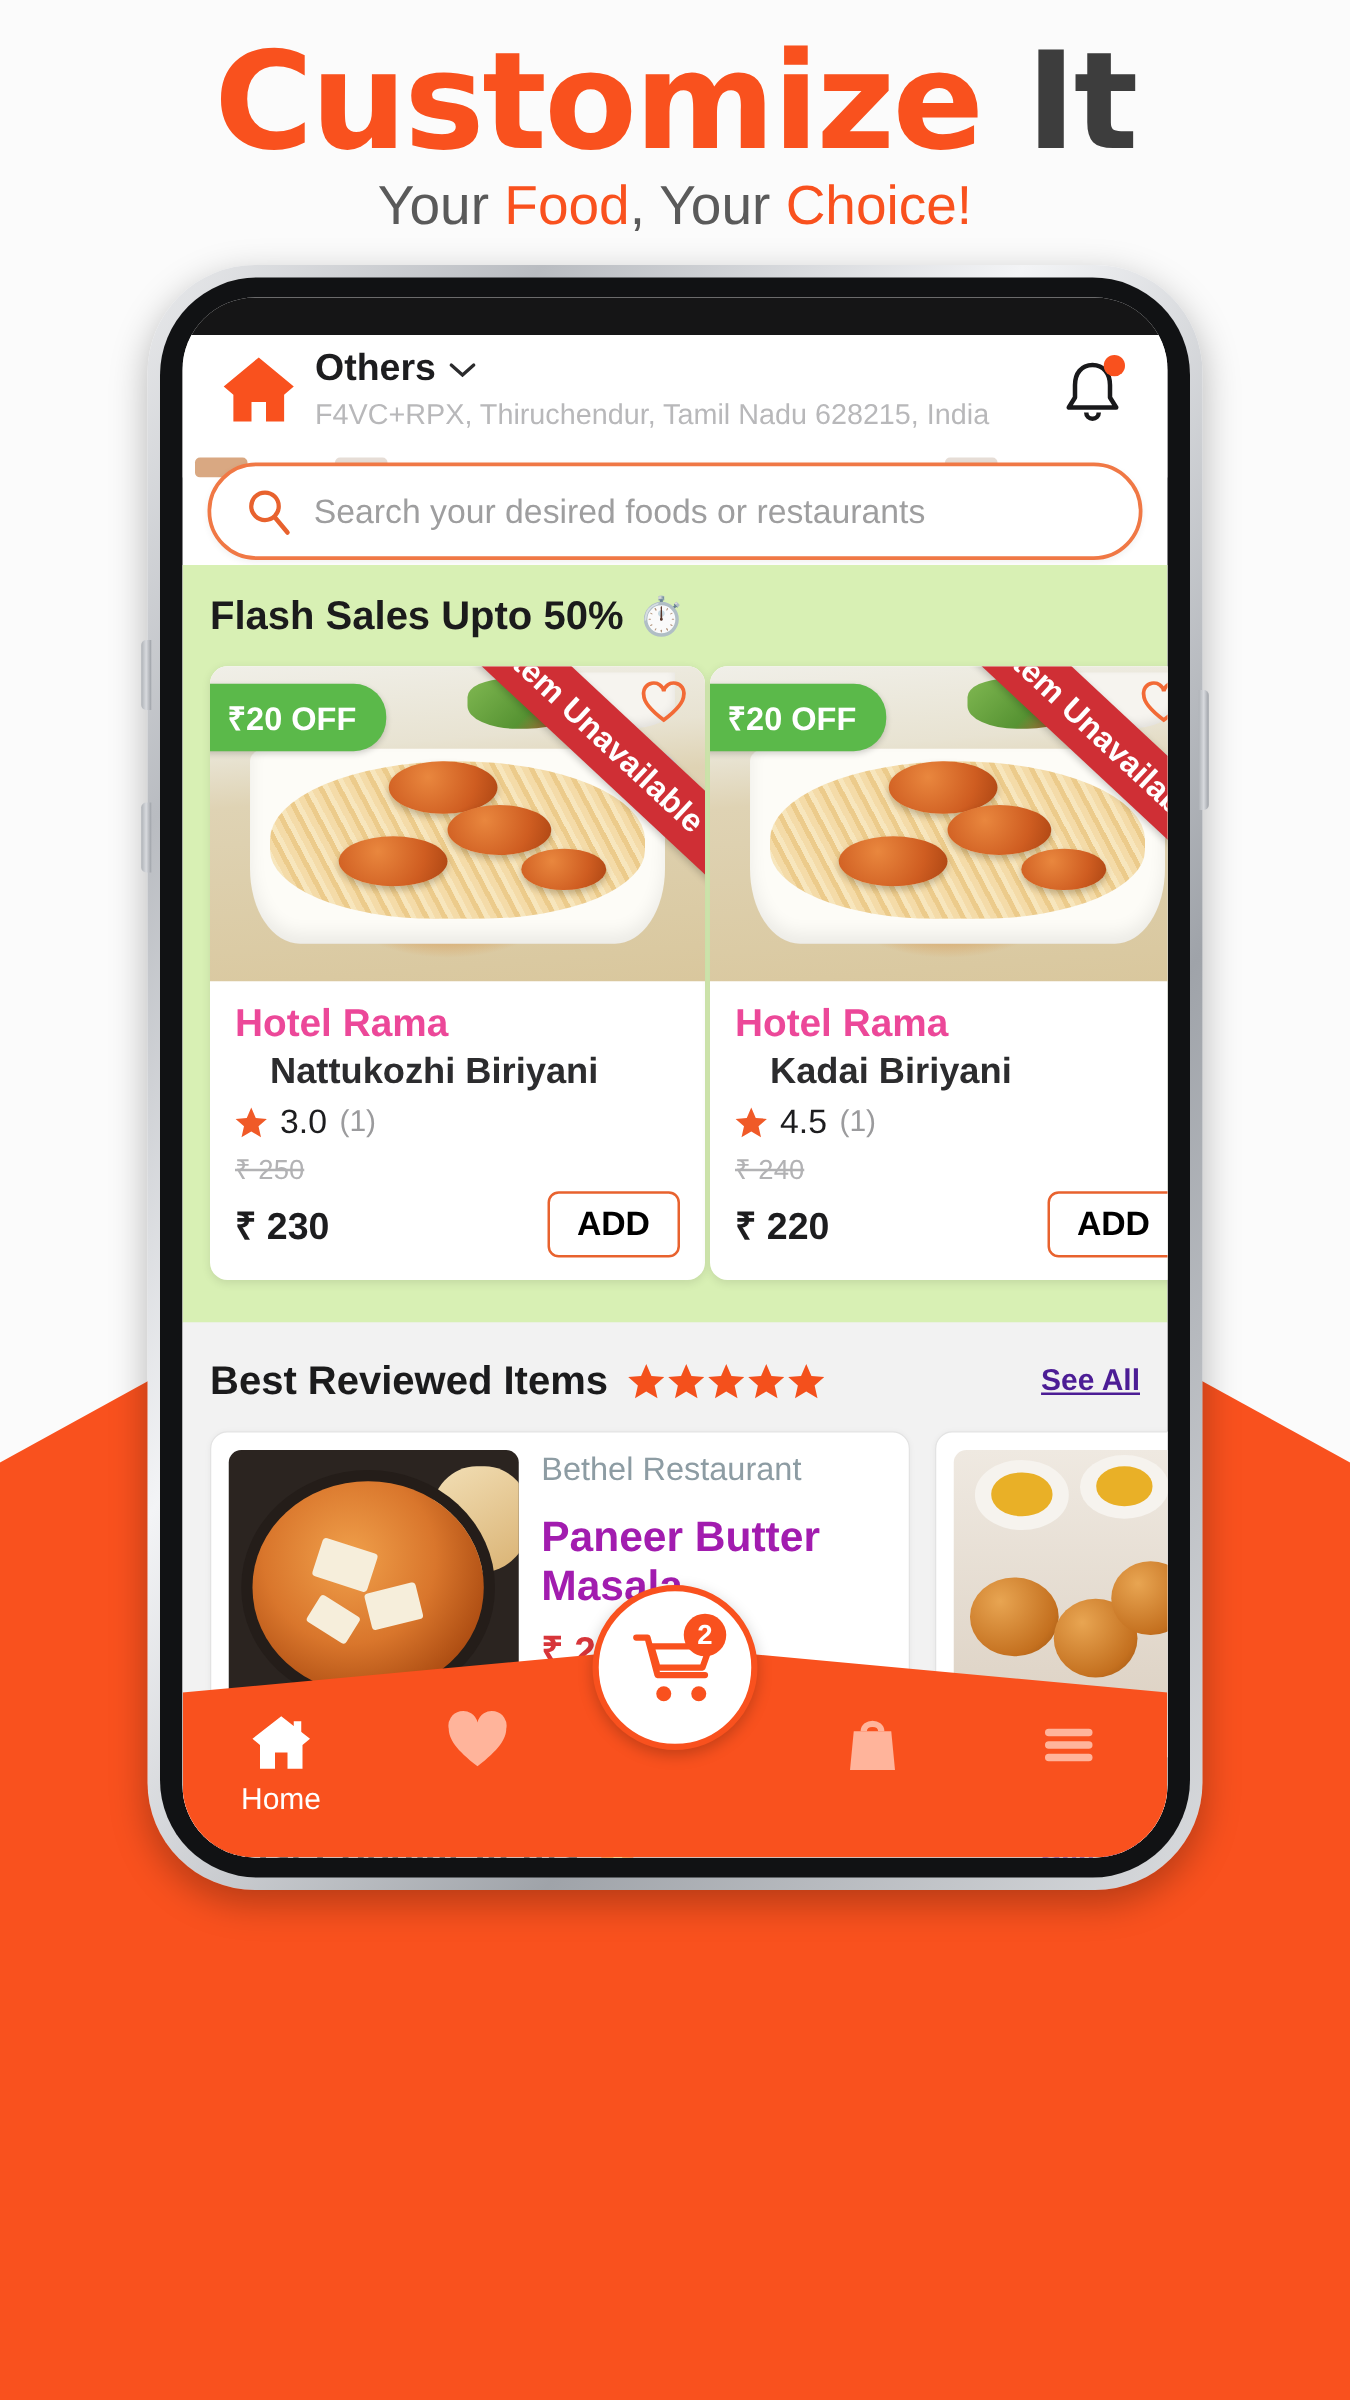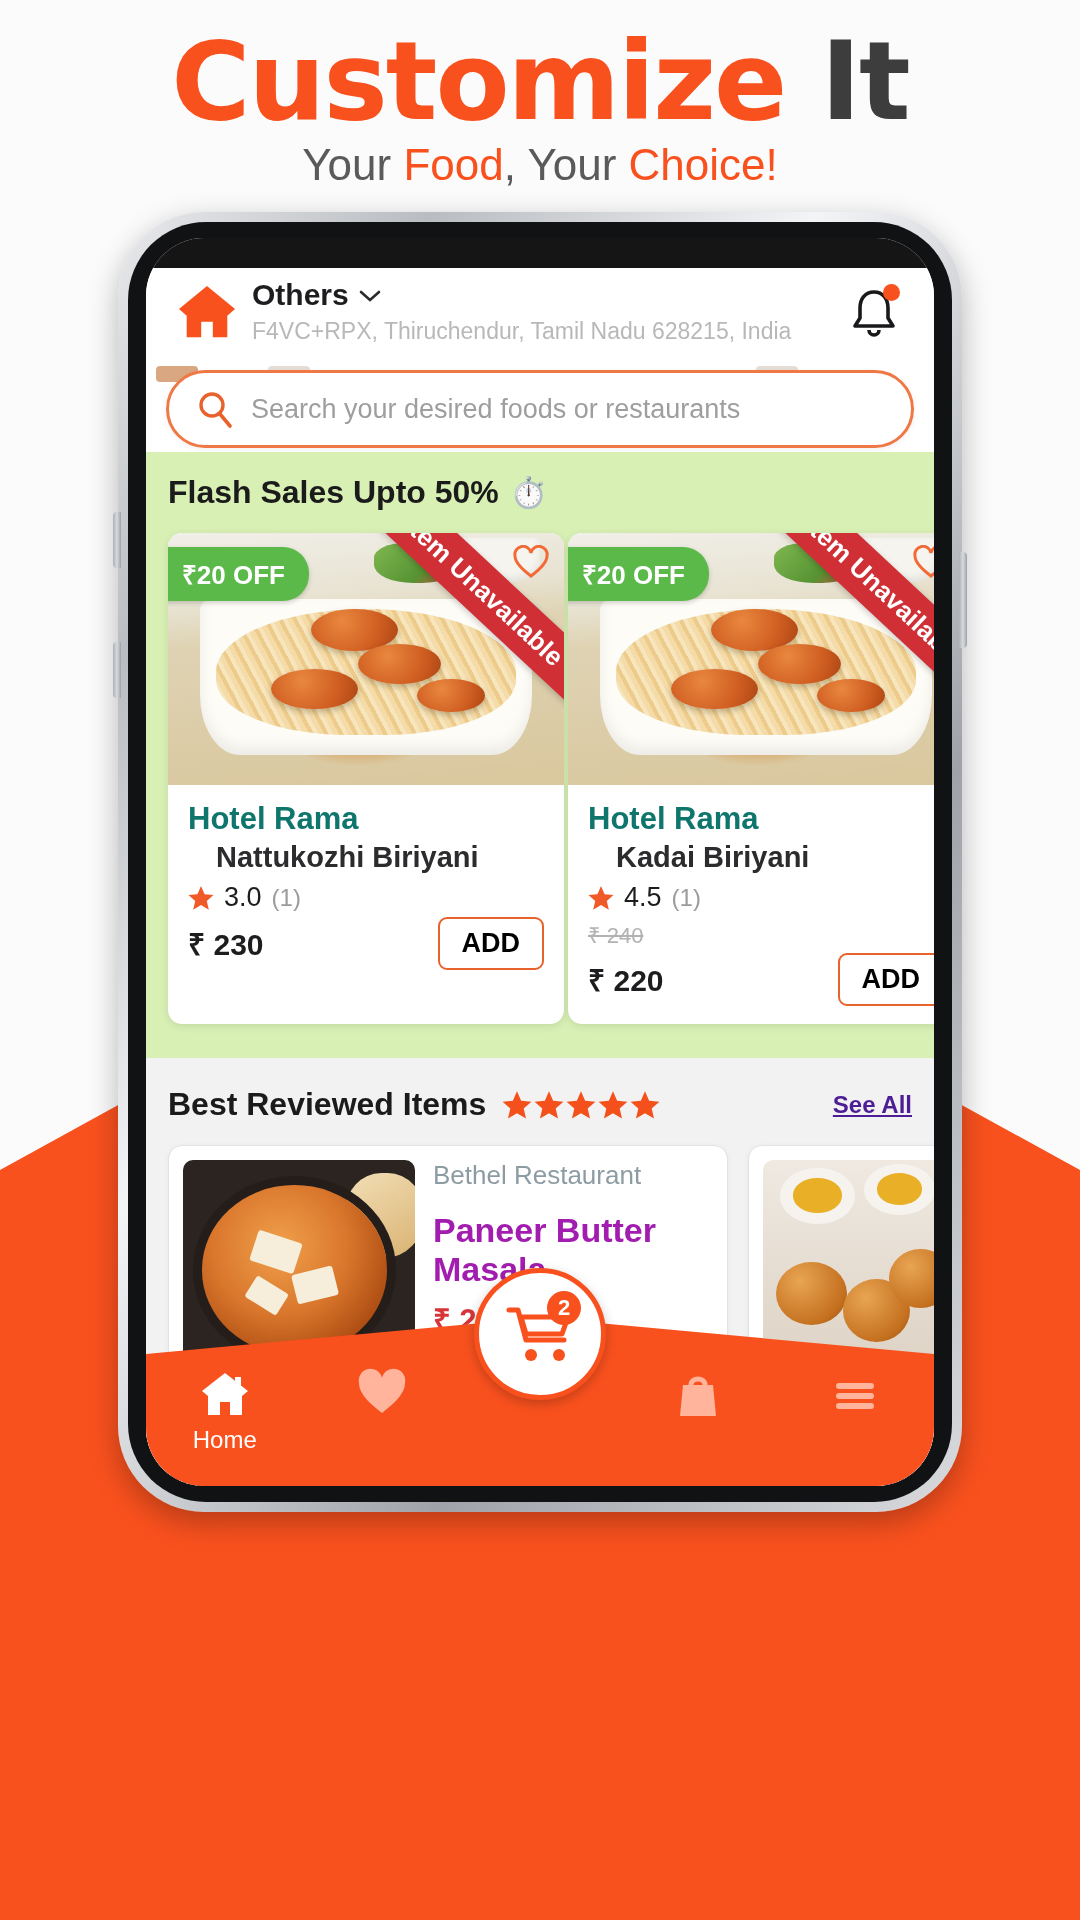--- a/index.html
+++ b/index.html
@@ -193,21 +193,21 @@
   }
   .unavail-ribbon {
     position:absolute; right:-70px; top:34px; width:300px;
     background:#cf2f35; color:#fff;
     font-size:26px; font-weight:bold; text-align:center;
     padding:9px 0; transform:rotate(43deg); transform-origin:center;
     box-shadow:0 2px 6px rgba(0,0,0,0.2);
   }
   .heart-ico { position:absolute; right:14px; top:12px; width:38px; height:34px; }
   .fc-body { padding:16px 20px 18px; }
-  .fc-rest { font-size:31px; font-weight:bold; color:#0f766e; }
+  .fc-rest { font-size:31px; font-weight:bold; color:#ec4899; }
   .fc-item { font-size:29px; font-weight:bold; color:#2c2c2e; margin-top:4px;margin-left:28px; }
   .fc-rate { display:flex; align-items:center; gap:10px; margin-top:8px; }
   .star-sm { width:26px; height:26px; }
   .fc-rv { font-size:27px; color:#1d1d1f; }
   .fc-cnt { font-size:24px; color:#9b9b9d; }
   .fc-old { font-size:22px; color:#b2b2b4; text-decoration:line-through; margin-top:6px; }
   .fc-foot { display:flex; align-items:center; justify-content:space-between; margin-top:4px; }
   .fc-new { font-size:30px; font-weight:bold; color:#1d1d1f; }
   .add-btn {
     border:2px solid #e8622e; color:#000000; background:#fff;
@@ -412,20 +412,21 @@
               <div class="fc-item">Nattukozhi Biriyani</div>
               <div class="fc-rate">
                 <span class="star-sm">
                   <svg viewBox="0 0 26 26" width="26" height="26">
                       <path d="M13 1 L16.6 9.3 L25.5 10.1 L18.8 16 L20.8 24.7 L13 20.1 L5.2 24.7 L7.2 16 L0.5 10.1 L9.4 9.3 Z" fill="#f05a28"></path>
                     </svg>
                 </span>
                 <span class="fc-rv">3.0</span>
                 <span class="fc-cnt">(1)</span>
               </div>
+              <div class="fc-old">₹ 250</div>
               <div class="fc-foot">
                 <span class="fc-new">₹ 230</span>
                 <button class="add-btn">ADD</button>
               </div>
             </div>
           </div>
 
           <div class="fcard">
             <div class="fc-img">
               <div class="bowl-top"></div>

